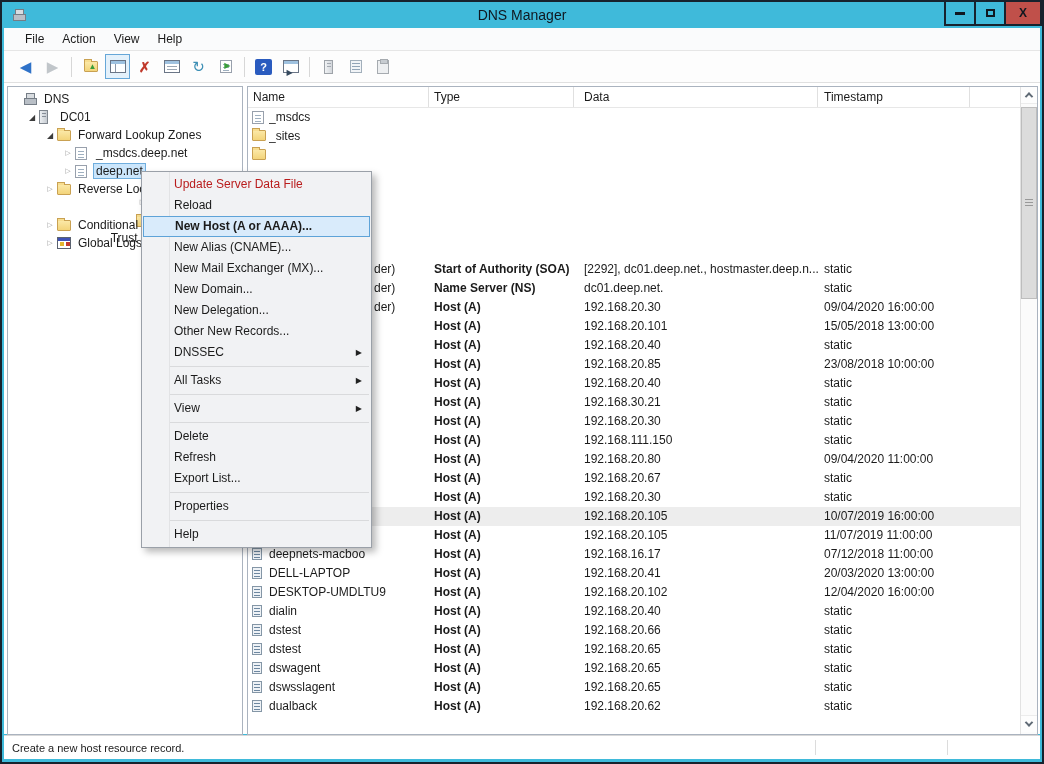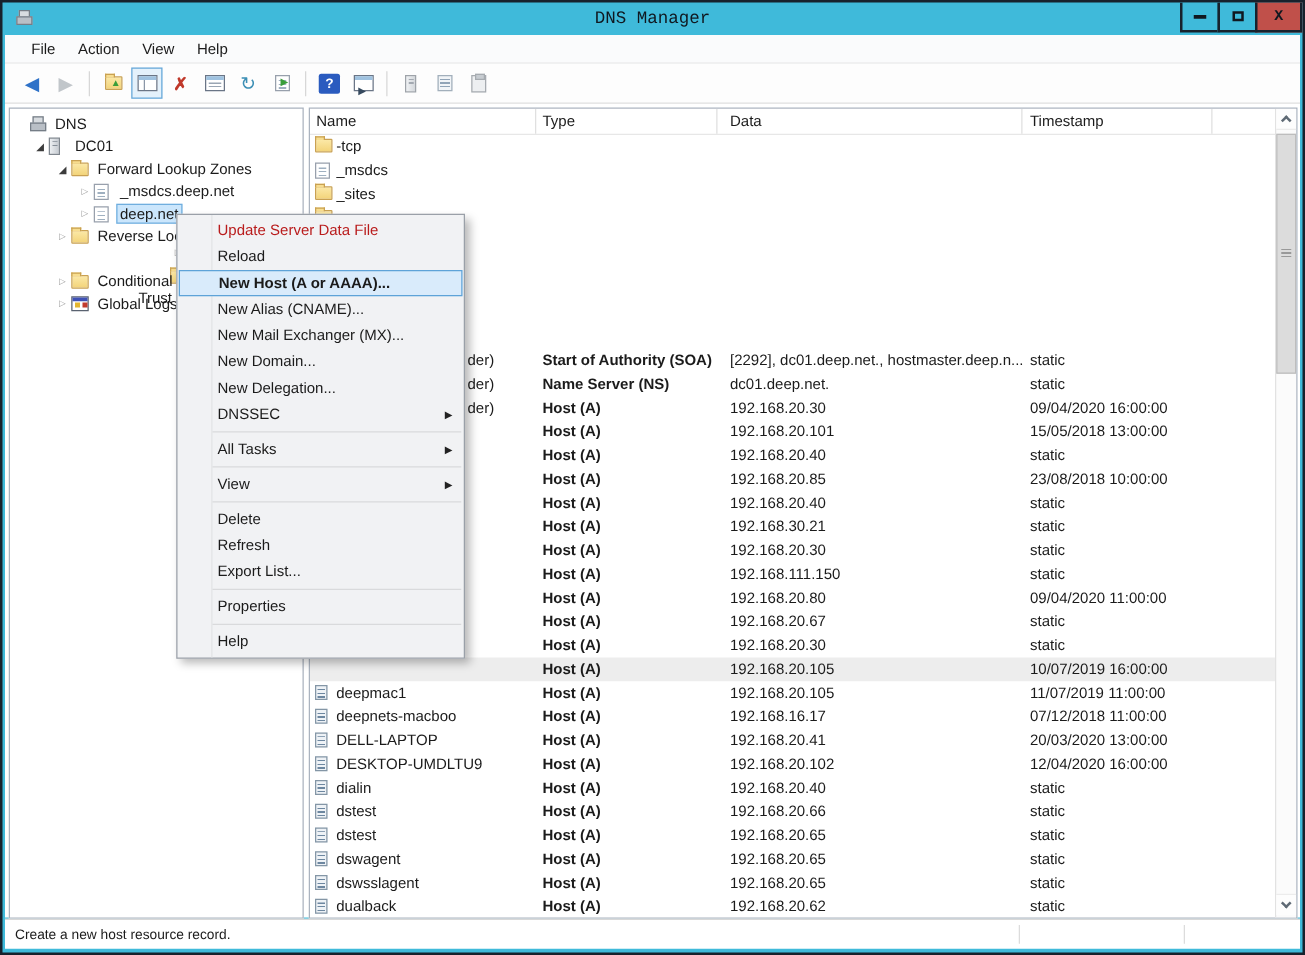--- a/index.html
+++ b/index.html
@@ -3,21 +3,21 @@
 <meta charset="utf-8">
 <style>
   html,body{margin:0;padding:0;background:#9aa3ab;}
   *{box-sizing:border-box;}
   .window{
     position:relative;width:1044px;height:764px;overflow:hidden;
     font-family:"Liberation Sans",sans-serif;color:#1b1b1b;
     background:#3fbada;border:2px solid #17222d;
   }
   
-  .titlebar{position:absolute;left:0;top:0;right:0;height:27px;font-family:Liberation Mono, monospace;}
+  .titlebar{position:absolute;left:0;top:0;right:0;height:27px;}
   .app-icon{position:absolute;left:10px;top:6px;}
   .title{position:absolute;left:0;right:0;top:5px;text-align:center;font-size:14px;color:#101820;}
   .win-controls{position:absolute;right:0px;top:-2px;display:flex;}
   .wbtn{width:32px;height:26px;border:2px solid #17222d;background:#3fbada;
         display:flex;align-items:center;justify-content:center;margin-left:-2px;}
   .wbtn.close{background:#c0504a;width:38px;}
   .glyph-min{width:10px;height:3px;background:#101820;}
   .glyph-max{width:9px;height:8px;border:2px solid #101820;background:transparent;}
   .glyph-close{font-size:12px;font-weight:700;color:#101820;}
   
@@ -290,24 +290,20 @@
         <span class="hcell" style="left: 186px;">Type</span>
         <span class="hcell" style="left: 336px;">Data</span>
         <span class="hcell" style="left: 576px;">Timestamp</span>
         <span class="hsep" style="left: 180px;"></span>
         <span class="hsep" style="left: 325px;"></span>
         <span class="hsep" style="left: 569px;"></span>
         <span class="hsep" style="left: 721px;"></span>
       </div>
     <div class="rows" id="rows">
         <div class="row">
-          <span class="cicon i-folder"></span>
-          <span class="cname">-tcp</span>
-        </div>
-        <div class="row">
           <span class="cicon i-page"></span>
           <span class="cname">_msdcs</span>
         </div>
         <div class="row">
           <span class="cicon i-folder"></span>
           <span class="cname">_sites</span>
         </div>
         <div class="row">
           <span class="cicon i-folder"></span>
         </div>
@@ -478,20 +474,21 @@
   </div>
 
   <div class="ctx" id="ctxmenu">
       <div class="citem disabled"><span>Update Server Data File</span></div>
       <div class="citem"><span>Reload</span></div>
       <div class="citem hl"><span>New Host (A or AAAA)...</span></div>
       <div class="citem"><span>New Alias (CNAME)...</span></div>
       <div class="citem"><span>New Mail Exchanger (MX)...</span></div>
       <div class="citem"><span>New Domain...</span></div>
       <div class="citem"><span>New Delegation...</span></div>
+      <div class="citem"><span>Other New Records...</span></div>
       <div class="citem"><span>DNSSEC</span><span class="csub">▶</span></div>
       <div class="csep"></div>
       <div class="citem"><span>All Tasks</span><span class="csub">▶</span></div>
       <div class="csep"></div>
       <div class="citem"><span>View</span><span class="csub">▶</span></div>
       <div class="csep"></div>
       <div class="citem"><span>Delete</span></div>
       <div class="citem"><span>Refresh</span></div>
       <div class="citem"><span>Export List...</span></div>
       <div class="csep"></div>

